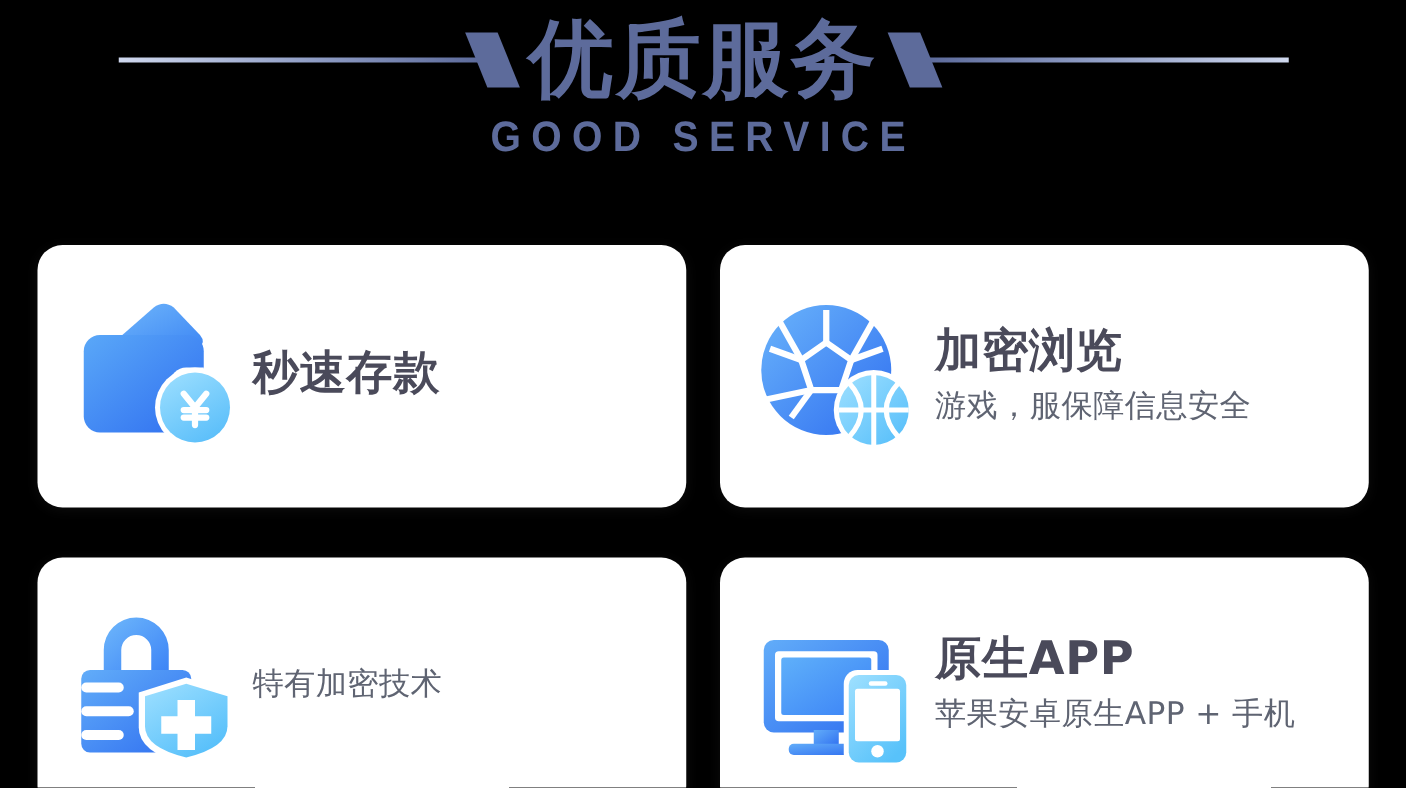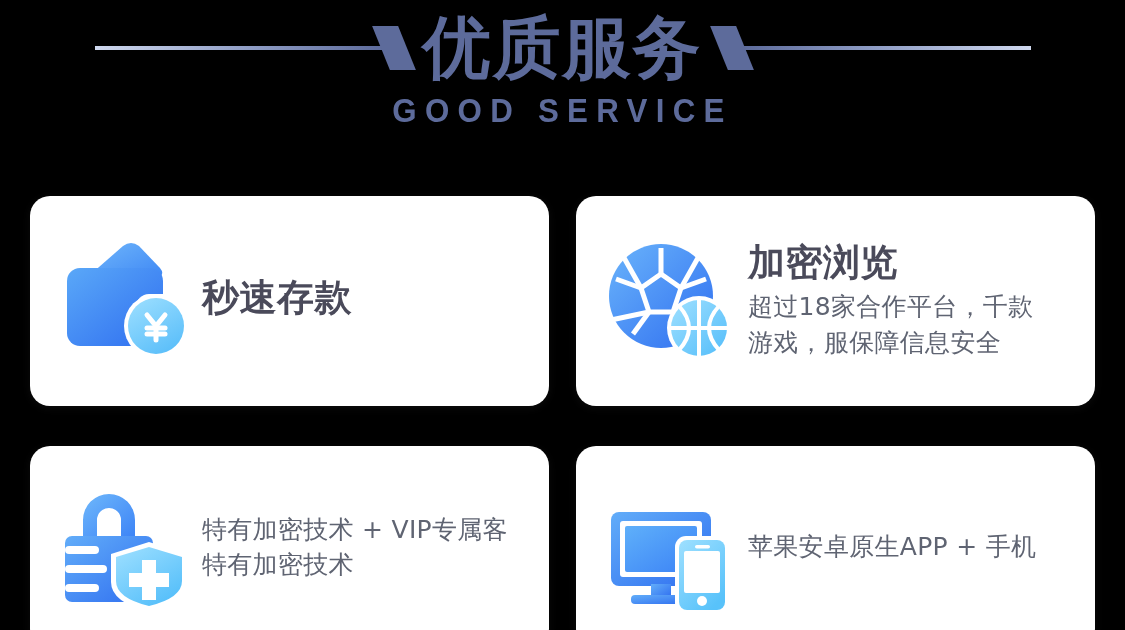--- a/index.html
+++ b/index.html
@@ -181,21 +181,20 @@
             <path d="M92 62 L92 118"></path>
             <path d="M64 90 L120 90"></path>
             <path d="M72 68 Q92 90 72 112"></path>
             <path d="M112 68 Q92 90 112 112"></path>
           </g>
         </svg>
       </div>
       <div class="card-text">
         <div class="card-title">加密浏览</div>
         <div class="card-desc">
-          <span>超过18家合作平台，千款</span>
           <span>游戏，服保障信息安全</span>
         </div>
       </div>
     </div>
 
     <div class="card tall">
       <div class="icon-wrap">
         <svg width="132" height="126" viewBox="0 0 132 126">
           <defs>
             <linearGradient id="l1" x1="0" y1="0" x2="1" y2="1">
@@ -222,21 +221,20 @@
             <rect x="4" y="100" width="34" height="8" rx="4"></rect>
           </g>
 
           <path d="M88 58 L126 70 V98 Q126 118 88 128 Q50 118 50 98 V70 Z" fill="#ffffff"></path>
           <path d="M88 63 L121 73 V97 Q121 114 88 122 Q55 114 55 97 V73 Z" fill="url(#l3)"></path>
           <path d="M81 76 h14 v13 h13 v14 h-13 v13 h-14 v-13 h-13 v-14 h13 z" fill="#ffffff"></path>
         </svg>
       </div>
       <div class="card-text">
         <div class="card-desc">
-          <span>特有加密技术 + VIP专属客</span>
           <span>特有加密技术</span>
         </div>
       </div>
     </div>
 
     <div class="card tall">
       <div class="icon-wrap">
         <svg width="132" height="126" viewBox="0 0 132 126">
           <defs>
             <linearGradient id="m1" x1="0" y1="0" x2="1" y2="1">
@@ -261,20 +259,21 @@
           <rect x="24" y="111" width="60" height="9" rx="4" fill="url(#m1)"></rect>
 
           <rect x="68" y="52" width="54" height="78" rx="11" fill="#ffffff"></rect>
           <rect x="72" y="56" width="46" height="70" rx="8" fill="url(#m3)"></rect>
           <rect x="77" y="67" width="36" height="42" rx="2" fill="#ffffff"></rect>
           <rect x="88" y="61" width="15" height="3.5" rx="1.75" fill="#ffffff"></rect>
           <circle cx="95" cy="117" r="5" fill="#ffffff"></circle>
         </svg>
       </div>
       <div class="card-text">
+        <div class="card-title">原生APP</div>
         <div class="card-desc">
           <span>苹果安卓原生APP + 手机</span>
         </div>
       </div>
     </div>
 
   </div>
 </div>
 
 </body></html>

